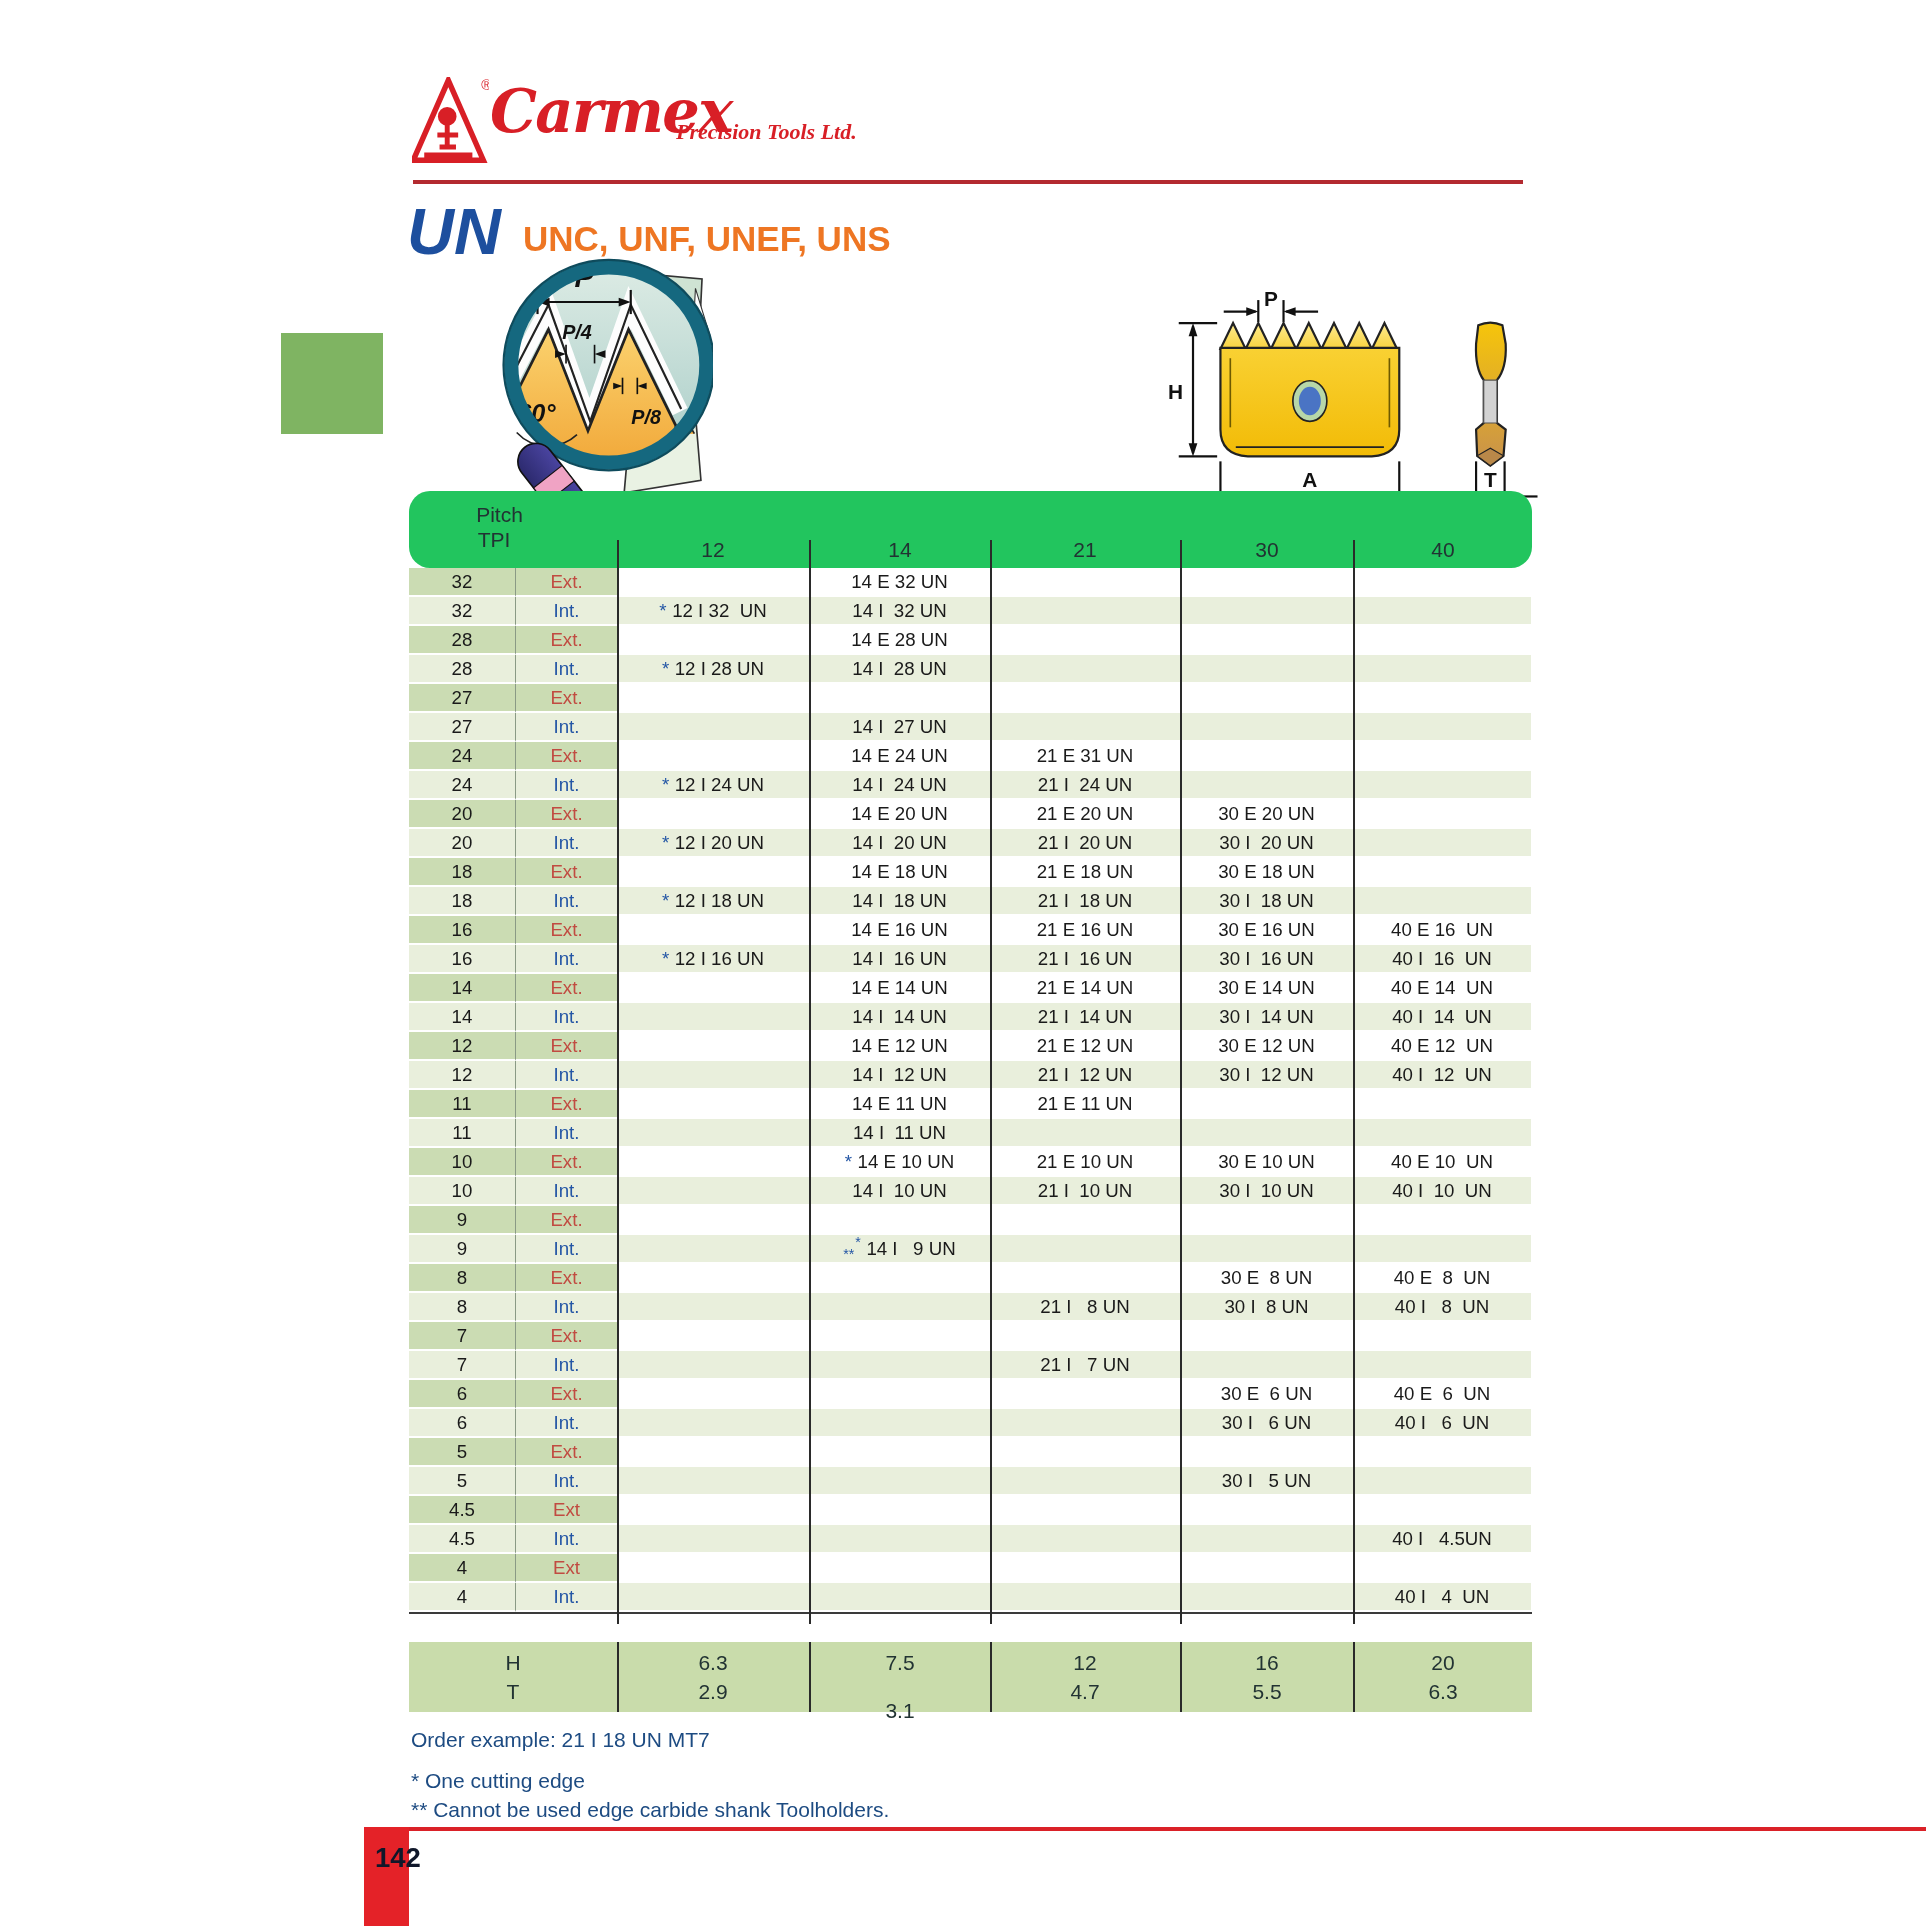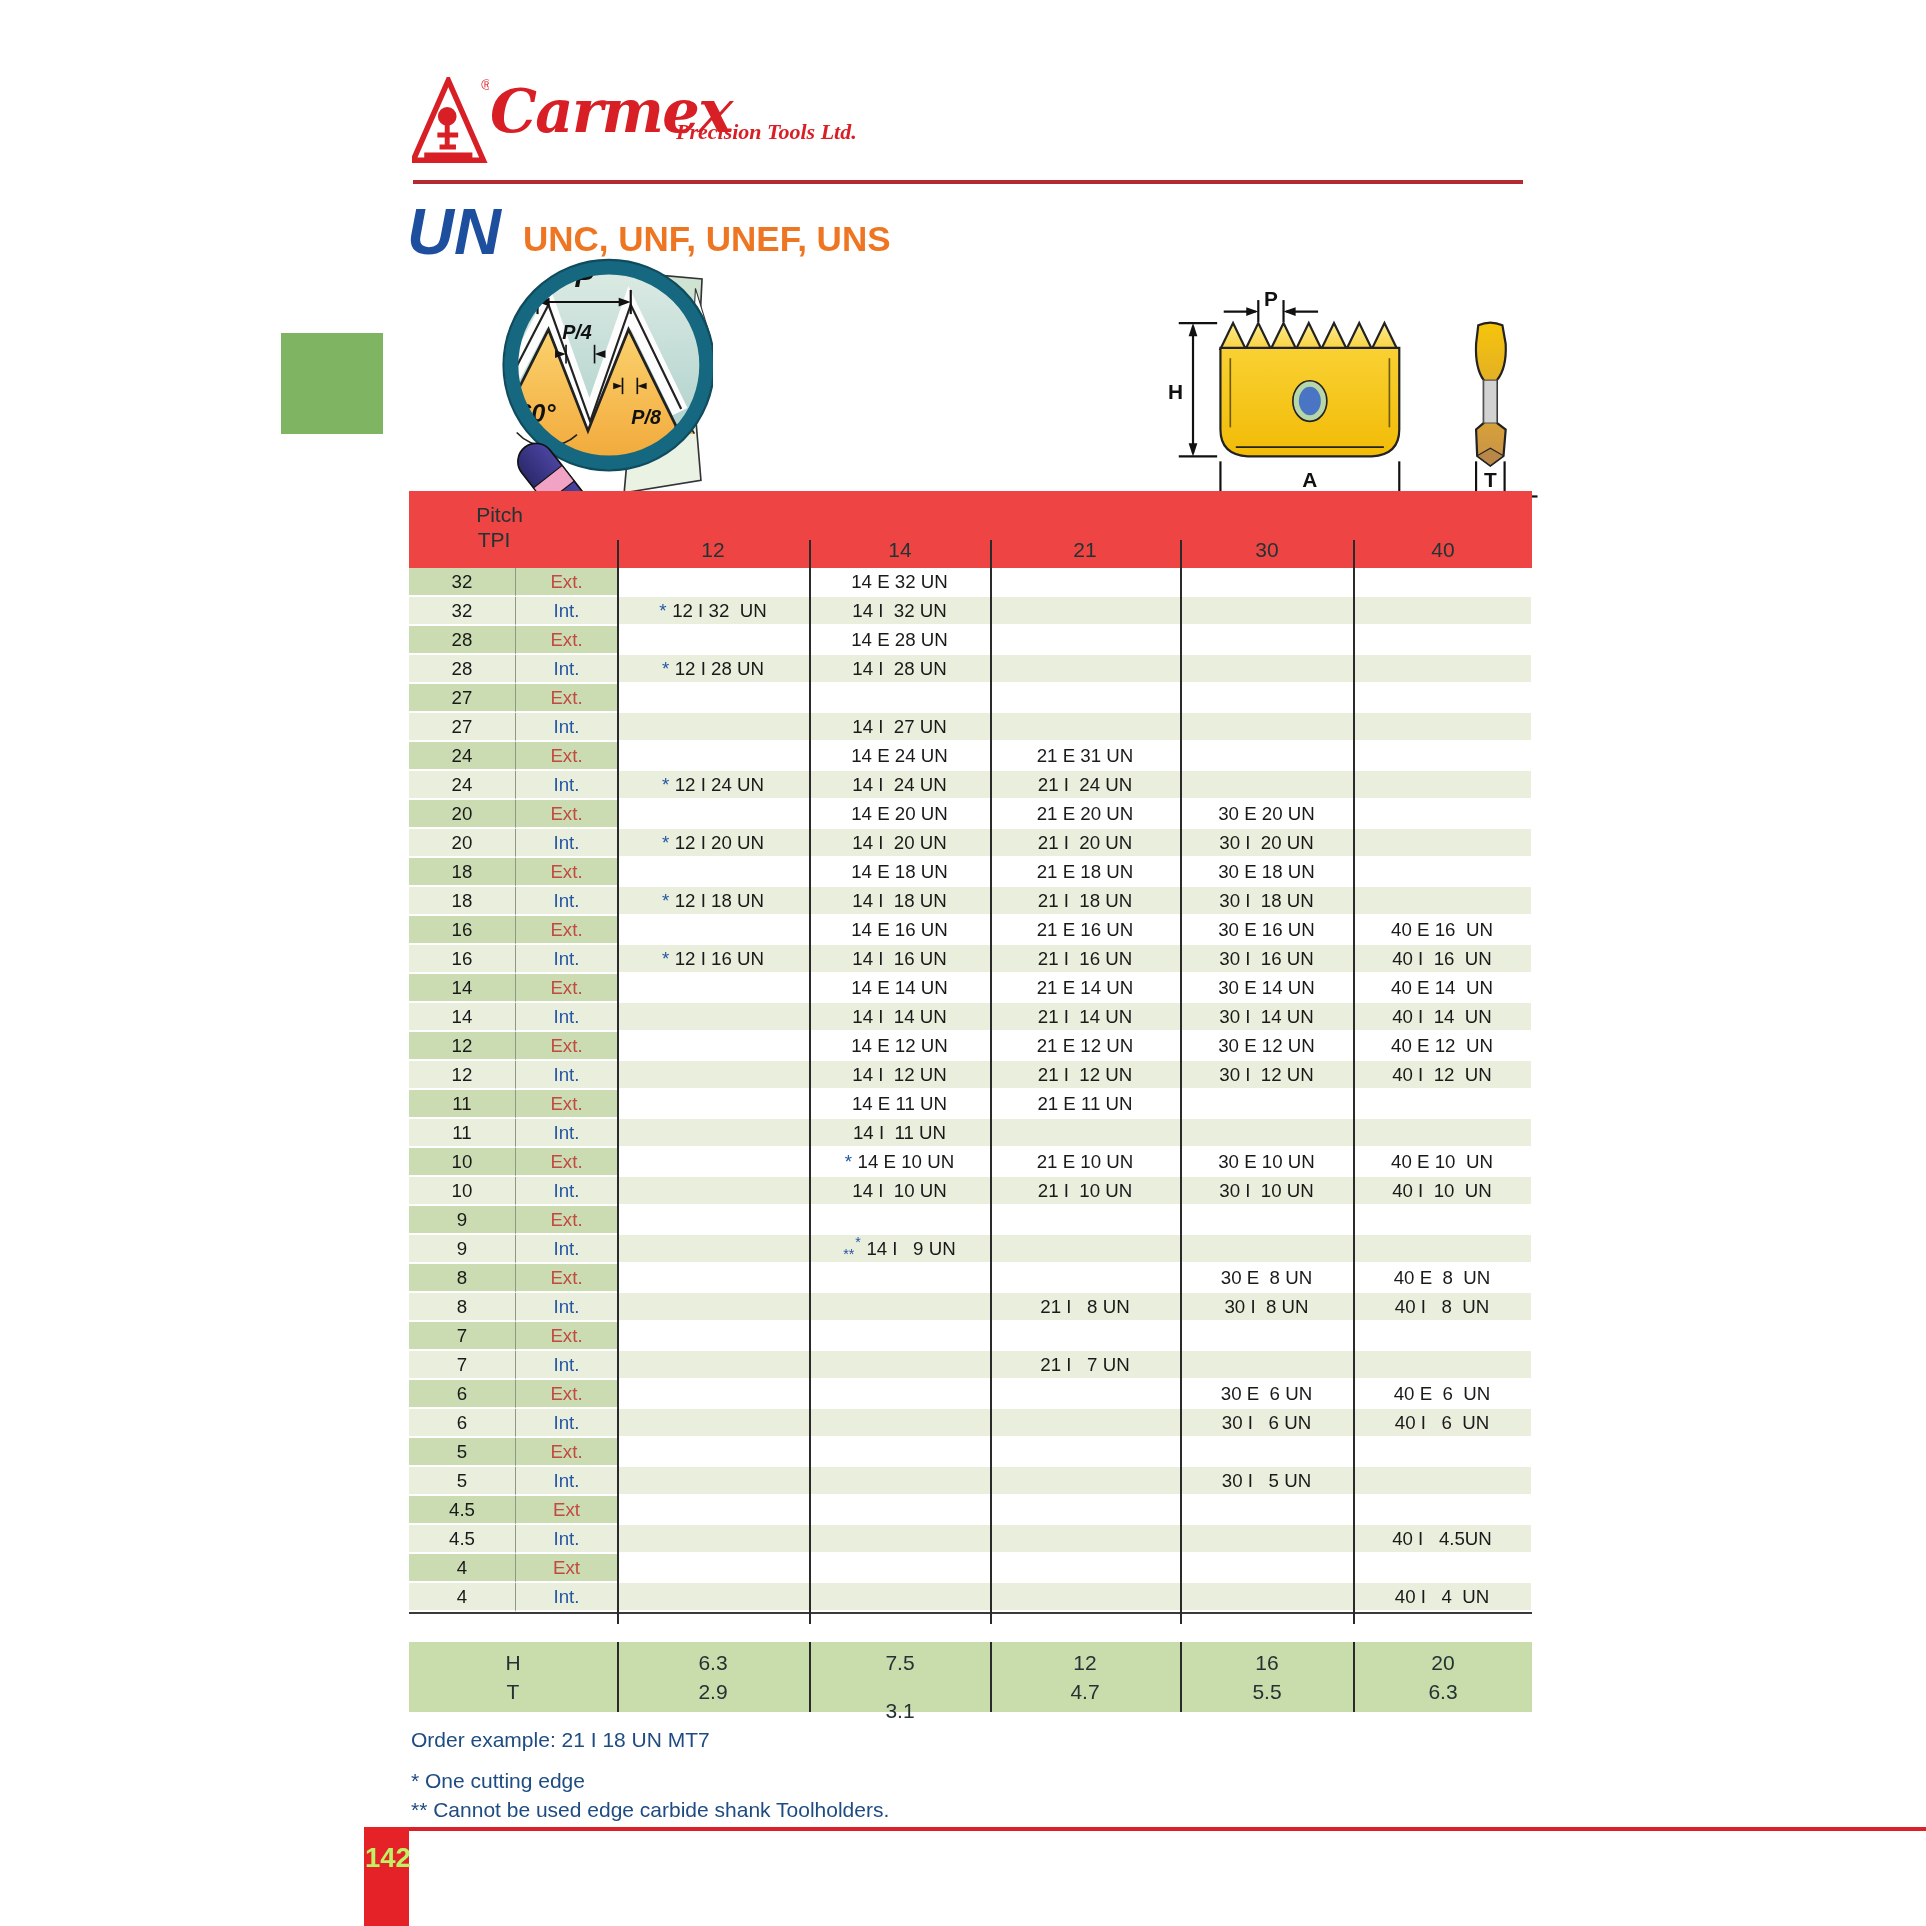--- a/index.html
+++ b/index.html
@@ -16,21 +16,21 @@
               color:#27408b;letter-spacing:-0.5px;}
   #header-rule{left:413px;top:180px;width:1110px;height:3.8px;background:#b32a30;}
 
   #series-code{left:407px;top:199px;font-size:65px;font-weight:bold;font-style:italic;color:#1d4f9e;line-height:1;}
   #series-subtitle{left:523px;top:219px;font-size:35px;font-weight:bold;color:#ee7623;letter-spacing:0px;}
 
   #green-square{left:281px;top:333px;width:102px;height:101px;background:#7fb462;}
 
   
   #thread-table{left:409px;top:491px;width:1123px;}
-  #t-head{position:relative;width:1123px;height:77px;background:#ef4444;}
+  #t-head{position:relative;width:1123px;height:77px;background:#22c55e;border-radius:21px;}
   #t-head .pitch1{position:absolute;left:0;top:12px;width:181px;text-align:center;font-size:21px;color:#233;}
   #t-head .pitch2{position:absolute;left:0;top:37px;width:170px;text-align:center;font-size:21px;color:#233;}
   #t-head .span-label{position:absolute;left:208px;top:10px;width:915px;text-align:center;font-size:21px;color:#233;}
   .size-h{position:absolute;top:47px;font-size:21px;color:#233;width:110px;margin-left:-55px;text-align:center;}
 
   #t-body{position:relative;width:1123px;border-bottom:2.2px solid #3a3a3a;}
   .trow{display:flex;height:29px;box-sizing:border-box;}
   .trow > div{box-sizing:border-box;display:flex;align-items:center;justify-content:center;
               border-bottom:2.2px solid #ffffff;font-size:18.7px;white-space:pre;}
   .c-pitch{width:106px;}
@@ -54,21 +54,21 @@
   .ht-val{position:absolute;font-size:21px;color:#233;width:110px;margin-left:-55px;text-align:center;}
   .bandline{position:absolute;top:0;height:70px;width:1.6px;background:#2a2a2a;}
 
   
   .note{left:411px;color:#1d4b82;font-size:21px;}
   #note-order{top:1728px;} #note-one{top:1769px;} #note-two{top:1798px;}
 
   
   #bottom-rule{left:364px;top:1827px;width:1562px;height:3.8px;background:#da2128;}
   #page-box{left:364px;top:1827px;width:45px;height:99px;background:#e42228;}
-  #page-number{position:absolute;left:1px;top:15.4px;width:45px;text-align:center;color:#bef264;
+  #page-number{position:absolute;left:11px;top:15.4px;width:45px;text-align:center;color:#0f172a;
                font-size:27.5px;font-weight:bold;}
 
   svg text{font-family:"Liberation Sans",sans-serif;}
   .dimlabel{font-weight:bold;font-size:38px;fill:#111;}
   .maglabel{font-style:italic;font-weight:bold;fill:#111;}
 </style>
 </head>
 <body>
 
 <div id="canvas">

